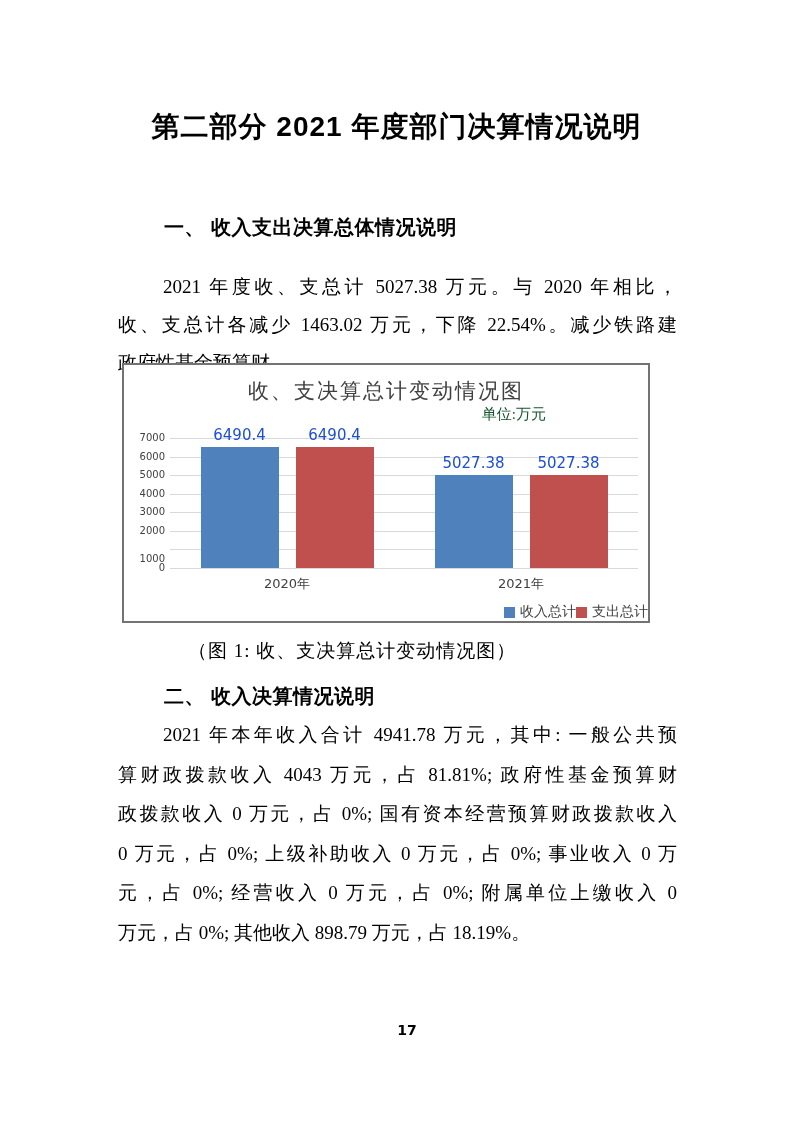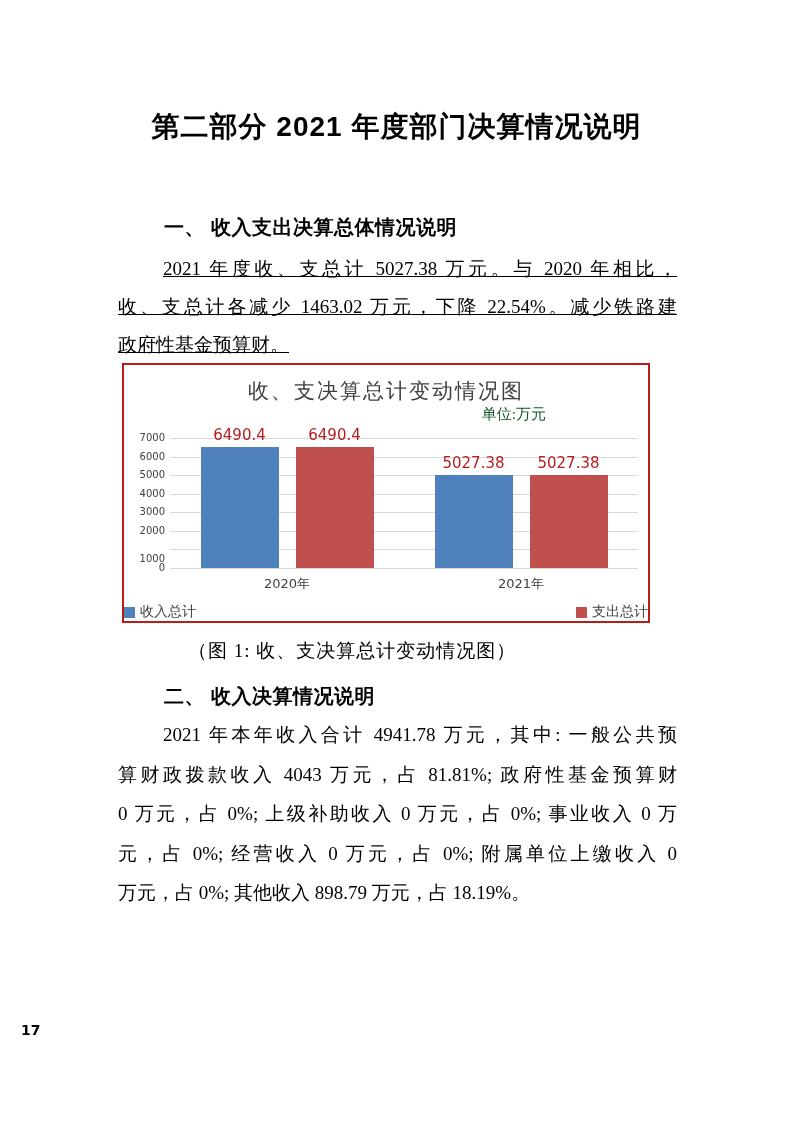--- a/index.html
+++ b/index.html
@@ -32,31 +32,31 @@
     letter-spacing: 0.5px;
   }
   .h2-1 { top: 214px; }
   .h2-2 { top: 683px; }
   .para {
     position: absolute;
     left: 118px;
     width: 559px;
     font-size: 19px;
   }
-  .para1 { top: 250px; line-height: 38px; text-decoration: underline; }
+  .para1 { top: 268px; line-height: 38px; }
   .para2 { top: 715px; line-height: 39.6px; }
   .line { width: 100%; }
   .jl { text-align: justify; text-align-last: justify; }
   .ind { padding-left: 45px; }
   
   .chart {
     position: absolute;
     left: 122px; top: 363px;
     width: 528px; height: 260px;
-    border: 2px solid #b91c1c;
+    border: 2px solid #737373;
     background: #ffffff;
   }
   .chart-title {
     position: absolute;
     top: 12px; left: 0; width: 100%;
     text-align: center;
     font-size: 21px;
     color: #404040;
     letter-spacing: 2px;
   }
@@ -81,59 +81,58 @@
     color: #404040;
     line-height: 18px;
   }
   .bar { position: absolute; }
   .bar-label {
     position: absolute;
     width: 90px;
     text-align: center;
     font-family: "DejaVu Sans", "Liberation Sans", sans-serif;
     font-size: 15px;
-    color: #b91c1c;
+    color: #1d4ed8;
     line-height: 18px;
   }
   .xtick {
     position: absolute;
     width: 120px;
     text-align: center;
     font-family: "DejaVu Sans", "Liberation Sans", sans-serif;
     font-size: 13px;
     color: #404040;
     line-height: 20px;
   }
   .legend {
     position: absolute;
     top: 238px; left: 0; width: 100%;
     display: flex;
-    justify-content: space-between;
-    gap: 12px;
+    justify-content: flex-end;
     font-size: 14px;
     color: #404040;
     align-items: center;
   }
   .legend-item { display: inline-flex; align-items: center; }
   .swatch {
     display: inline-block;
     width: 11px; height: 11px;
     margin-right: 5px;
   }
   
   .caption {
     position: absolute;
     left: 188px; top: 638px;
     font-size: 19px;
     letter-spacing: 1px;
   }
   .page-number {
     position: absolute;
     top: 1022px; left: 0; width: 100%;
-    text-align: left;
+    text-align: center;
     font-family: "DejaVu Sans", "Liberation Sans", sans-serif;
     font-size: 14px;
     font-weight: 700;
     padding-left: 21px;
   }
 </style>
 </head>
 <body>
 
 <div class="page">
@@ -191,20 +190,21 @@
     </div>
   </div>
 
   <div class="caption">（图 1: 收、支决算总计变动情况图）</div>
 
   <div class="sec-heading h2-2">二、 收入决算情况说明</div>
 
   <div class="para para2">
     <div class="line jl ind">2021 年本年收入合计 4941.78 万元，其中: 一般公共预</div>
     <div class="line jl">算财政拨款收入 4043 万元，占 81.81%; 政府性基金预算财</div>
+    <div class="line jl">政拨款收入 0 万元，占 0%; 国有资本经营预算财政拨款收入</div>
     <div class="line jl">0 万元，占 0%; 上级补助收入 0 万元，占 0%; 事业收入 0 万</div>
     <div class="line jl">元，占 0%; 经营收入 0 万元，占 0%; 附属单位上缴收入 0</div>
     <div class="line">万元，占 0%; 其他收入 898.79 万元，占 18.19%。</div>
   </div>
 
   <div class="page-number">17</div>
 
 </div>
 
 </body></html>

